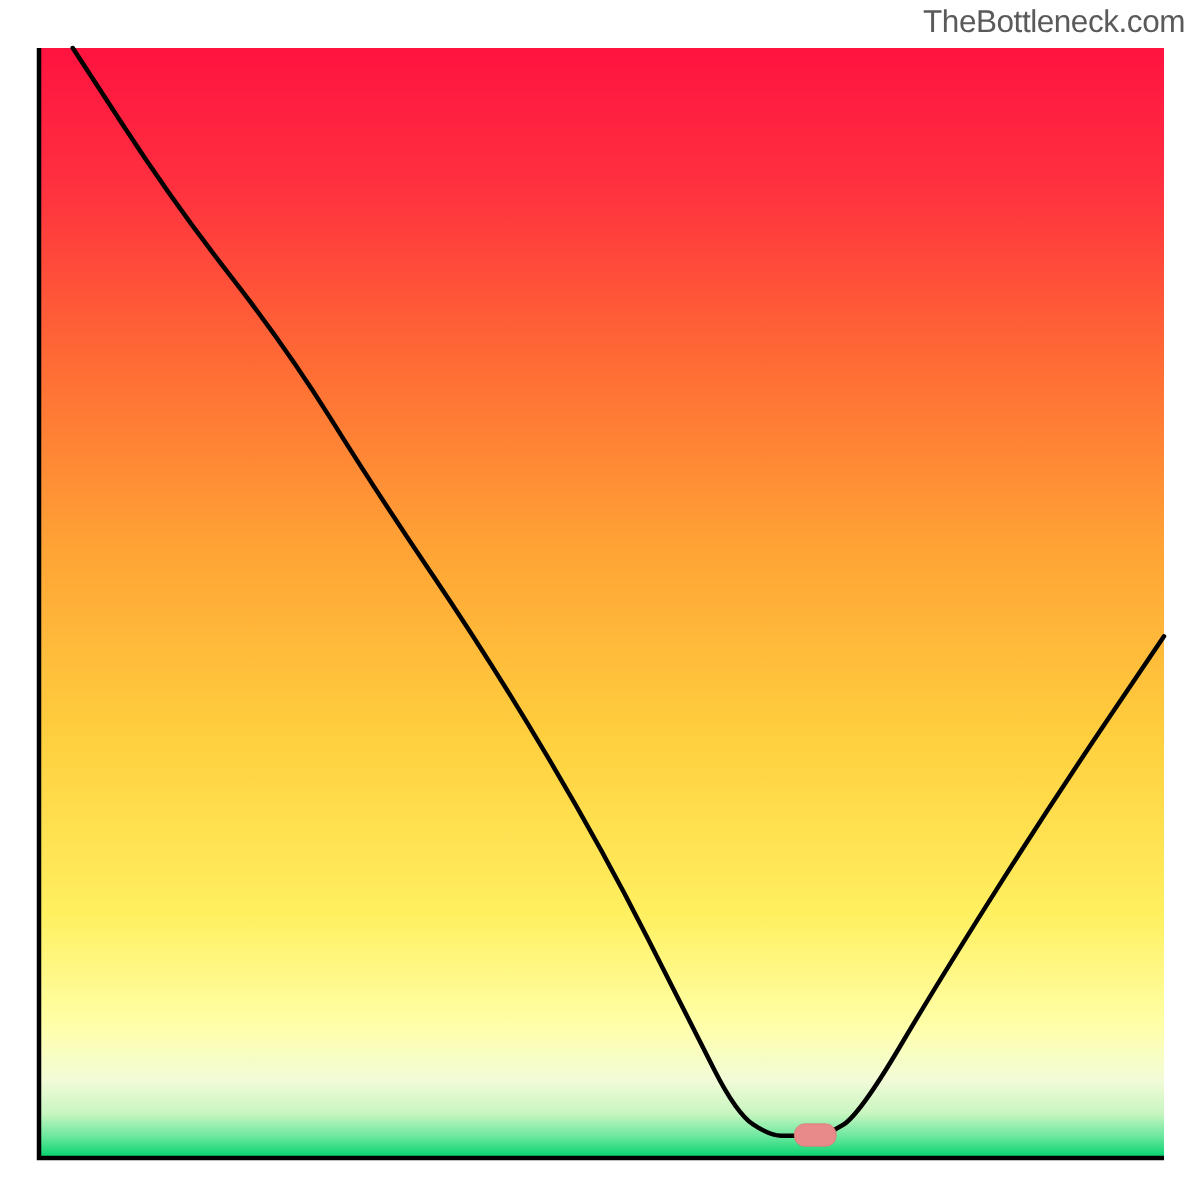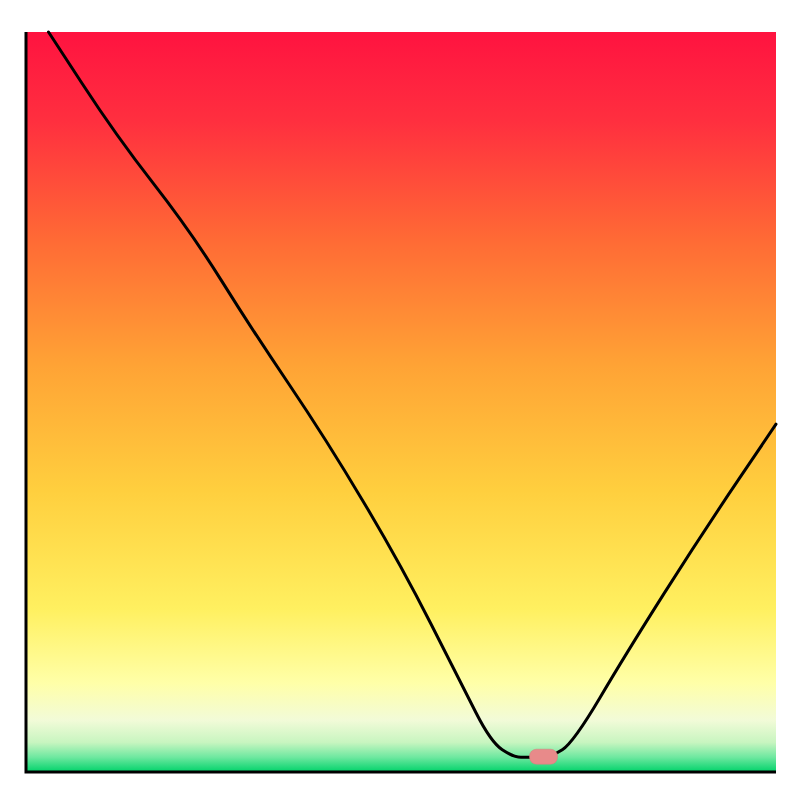--- a/index.html
+++ b/index.html
@@ -51,13 +51,14 @@
     </defs>
 
     <rect x="26" y="32" width="750" height="740" fill="url(#bg-grad)"></rect>
 
     <path d="M 26 32 L 26 772 L 776 772" fill="none" stroke="#000" stroke-width="3"></path>
 
     <path id="curve-path" fill="none" stroke="#000" stroke-width="3" stroke-linejoin="round" stroke-linecap="round" d="M 48.5 32.0 Q 48.5 32.0 82.3 83.8 Q 116.0 135.6 153.5 183.7 Q 191.0 231.8 221.0 279.9 Q 251.0 328.0 288.5 383.5 Q 326.0 439.0 363.5 501.9 Q 401.0 564.8 431.0 624.0 Q 461.0 683.2 476.0 712.8 Q 491.0 742.4 502.3 749.8 Q 513.5 757.2 521.0 757.2 Q 528.5 757.2 539.8 757.2 Q 551.0 757.2 562.3 749.8 Q 573.5 742.4 599.8 698.0 Q 626.0 653.6 663.5 594.4 Q 701.0 535.2 738.5 479.7 T 776.0 424.2"></path>
 
     <rect id="marker-rect" rx="7" ry="7" fill="#e88a8a" stroke="#d97a7a" stroke-width="0.5" x="529.5" y="749.2" width="28" height="15"></rect>
   </svg>
+  <div class="watermark">TheBottleneck.com</div>
 </div>
 
 </body></html>

